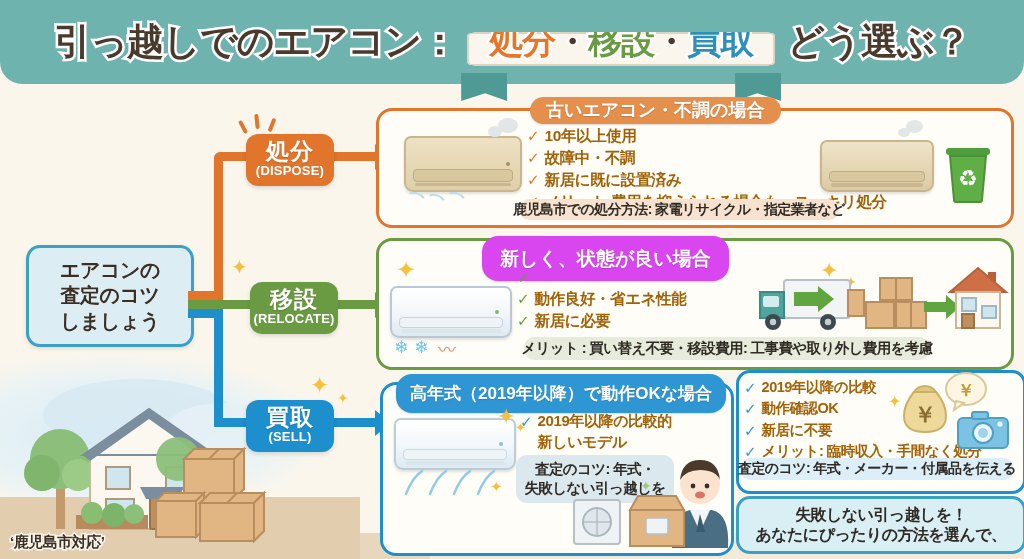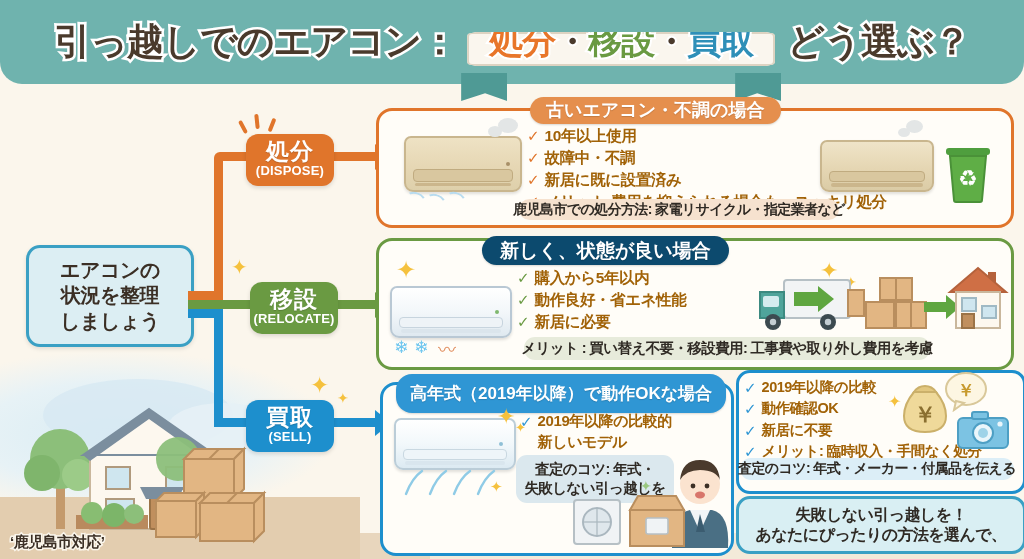--- a/index.html
+++ b/index.html
@@ -85,21 +85,21 @@
   
   .card{position:absolute;background:#fffdf8;border-radius:16px;}
   .card-o{left:376px;top:108px;width:632px;height:114px;border:3px solid #e0752b;}
   .card-g{left:376px;top:238px;width:632px;height:126px;border:3px solid #6a9a42;}
   .card-b{left:380px;top:382px;width:348px;height:168px;border:3px solid #1d8fcd;}
 
   .cardhead{position:absolute;border-radius:16px;color:#fff;font-weight:bold;
     white-space:nowrap;box-shadow:0 1px 2px rgba(0,0,0,.15);
     text-shadow:0 1px 1px rgba(0,0,0,.15);}
   .head-o{left:530px;top:97px;height:27px;line-height:27px;padding:0 16px;font-size:18px;background:#e58f4d;}
-  .head-g{left:482px;top:236px;height:29px;line-height:29px;padding:0 18px;font-size:19px;background:#0c4a6e;}
+  .head-g{left:482px;top:236px;height:29px;line-height:29px;padding:8px 18px;font-size:19px;background:#d946ef;}
   .head-b{left:396px;top:374px;height:27px;line-height:27px;padding:6px 14px;font-size:17px;background:#2f96d4;}
 
   
   .checks{position:absolute;}
   .chk{display:flex;align-items:flex-start;gap:5px;margin-bottom:1px;}
   .chk .mk{font-size:15px;font-weight:bold;line-height:1.35;flex:none;}
   .chk .tx{font-size:15.5px;font-weight:bold;color:#a16207;line-height:1.35;letter-spacing:-.4px;}
   .mk-o{color:#e0752b;} .mk-g{color:#6a9a42;} .mk-b{color:#2f96d4;}
 
   .list-o{left:527px;top:126px;}
@@ -207,21 +207,21 @@
       <span class="ribbon-tail tail-l"></span>
       <span class="ribbon-tail tail-r"></span>
       <span class="ribbon-body">
         <span class="w w-o">処分</span><span class="w w-dot">・</span><span class="w w-g">移設</span><span class="w w-dot">・</span><span class="w w-b">買取</span>
       </span>
     </span>
     <span class="t-seg t-right">どう選ぶ？</span>
   </div>
 
   <div class="startbox">
-    <span><span>エアコンの</span><br><span>状況を整理</span><br><span>しましょう</span></span>
+    <span><span>エアコンの</span><br><span>査定のコツ</span><br><span>しましょう</span></span>
   </div>
 
   <div class="conn stub-o"></div>
   <div class="conn up-o"></div>
   <div class="conn top-o"></div>
   <div class="conn stub-g"></div>
   <div class="conn stub-b"></div>
   <div class="conn dn-b"></div>
   <div class="conn bot-b"></div>
 
@@ -305,21 +305,20 @@
     <div class="vent" style="background:#dbe5ec;"></div>
     <div class="led" style="background:#7fb86e;"></div>
   </div>
   <div style="position:absolute;left:394px;top:337px;font-size:17px;color:#6ec6ef;">❄</div>
   <div style="position:absolute;left:414px;top:337px;font-size:17px;color:#6ec6ef;">❄</div>
   <div style="position:absolute;left:438px;top:335px;font-size:18px;color:#e08a5a;">〰</div>
 
   <div class="checks list-g">
     <div class="chk">
         <span class="mk mk-g">✓</span>
-        <span class="tx">購入から5年以内</span>
       </div>
     <div class="chk">
         <span class="mk mk-g">✓</span>
         <span class="tx">動作良好・省エネ性能</span>
       </div>
     <div class="chk">
         <span class="mk mk-g">✓</span>
         <span class="tx">新居に必要</span>
       </div>
   </div>

